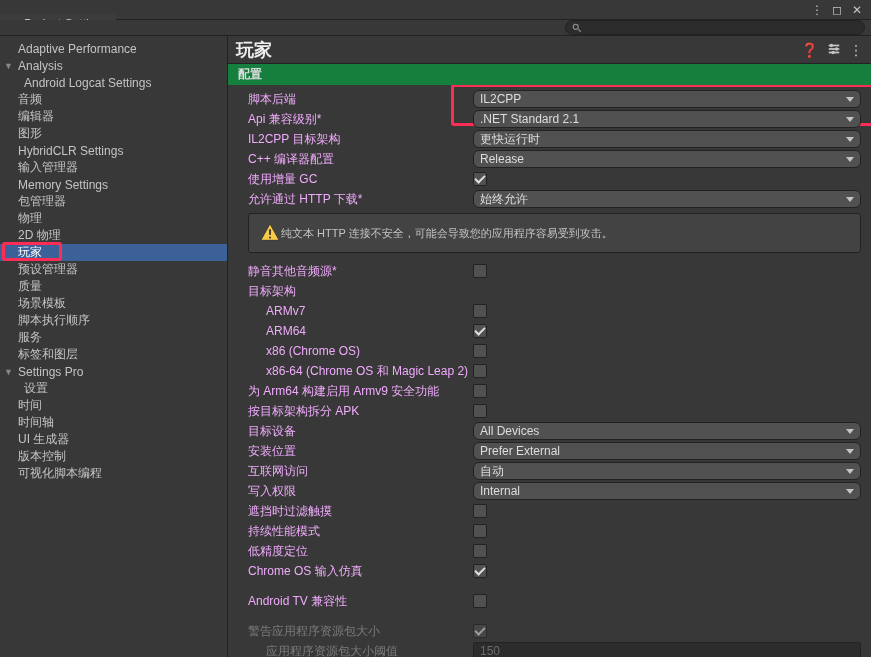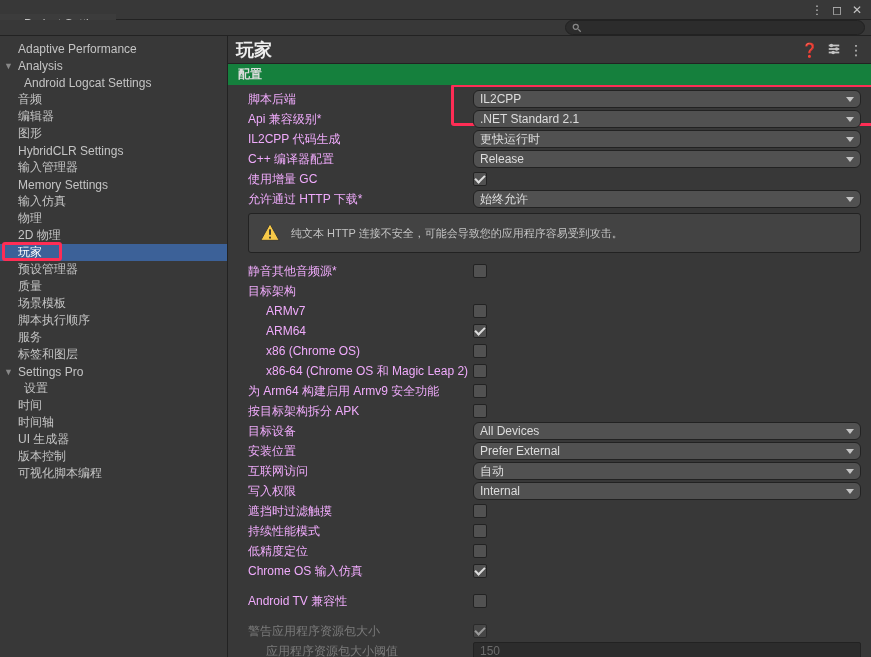--- a/index.html
+++ b/index.html
@@ -41,21 +41,21 @@
 
 .dropdown { position:relative; height: 18px; background: #515151; border: 1px solid #222; border-radius: 6px; display:flex; align-items:center; padding: 0 6px; color:#ddd; font-size:12px;}
 .dropdown::after { content:""; position:absolute; right:6px; top:6px; width:0; height:0; border-left:4px solid transparent; border-right:4px solid transparent; border-top:5px solid #c4c4c4;}
 
 .checkbox { width:14px; height:14px; background:#515151; border:1px solid #222; border-radius:2px; display:flex; align-items:center; justify-content:center;}
 .checkbox.checked::after { content:""; width:4px; height:8px; border:solid #ddd; border-width: 0 2px 2px 0; transform: rotate(45deg); margin-top:-2px;}
 
 .textfield { height:18px; background:#2c2c2c; border:1px solid #222; border-radius:2px; color:#bbb; padding: 0 6px; display:flex; align-items:center; font-size:12px;}
 .textfield.disabled { color:#6a6a6a; }
 
-.warnbox { margin: 4px 0 8px 0; background:#434343; border:1px solid #222; border-radius:3px; padding: 8px 10px; display:flex; align-items:center; gap:10px;}
+.warnbox { margin: 4px 0 8px 0; background:#434343; border:1px solid #222; border-radius:3px; padding: 8px 10px; display:flex; align-items:center; gap:0;}
 .warn-icon { width: 22px; height: 22px; flex:none;}
 .warn-text { font-size:11px; color:#c4c4c4;}
 
 .red-outline { position:absolute; border: 3px solid #ff2d55; border-radius: 3px; pointer-events:none;}
 
 .spacer { height: 10px;}
 
 
 svg { display:block;}
 </style>
@@ -114,21 +114,21 @@
         <div class="side-item">
           <span>HybridCLR Settings</span>
         </div>
         <div class="side-item">
           <span>输入管理器</span>
         </div>
         <div class="side-item">
           <span>Memory Settings</span>
         </div>
         <div class="side-item">
-          <span>输入仿真</span>
+          <span>包管理器</span>
         </div>
         <div class="side-item">
           <span>物理</span>
         </div>
         <div class="side-item">
           <span>2D 物理</span>
         </div>
         <div style="position: relative;">
           <div class="side-item selected">
             <span>玩家</span>
@@ -211,21 +211,21 @@
           </div>
         <div class="row">
             <span class="label">Api 兼容级别*</span>
             <div class="ctrl">
               <div class="dropdown">
                 <span>.NET Standard 2.1</span>
               </div>
             </div>
           </div>
         <div class="row">
-            <span class="label">IL2CPP 代码生成</span>
+            <span class="label">IL2CPP 目标架构</span>
             <div class="ctrl">
               <div class="dropdown">
                 <span>更快运行时</span>
               </div>
             </div>
           </div>
         <div class="row">
             <span class="label">C++ 编译器配置</span>
             <div class="ctrl">
               <div class="dropdown">

